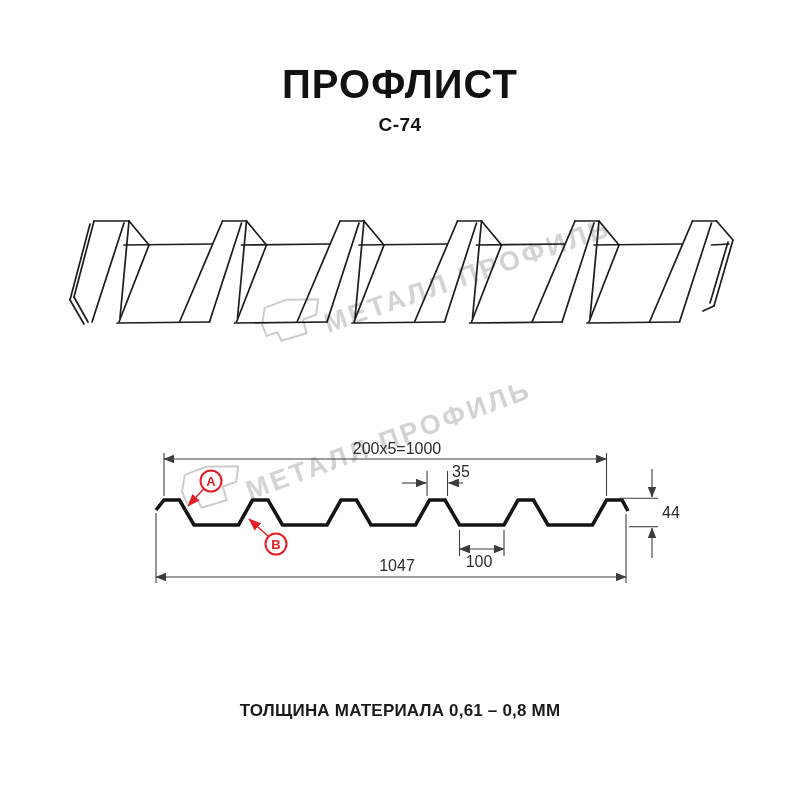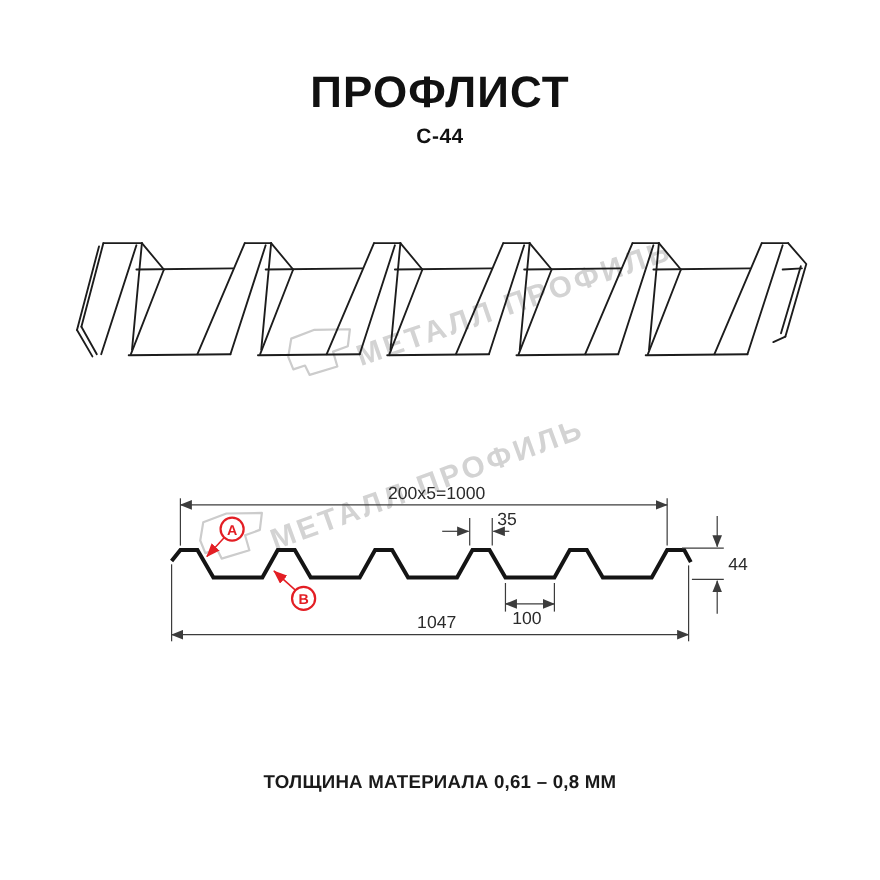--- a/index.html
+++ b/index.html
@@ -21,21 +21,21 @@
   .wmlogo{stroke:#cccccc;stroke-width:2;fill:none;stroke-linejoin:round;}
   .red{stroke:#e31e24;fill:none;}
   .redtxt{fill:#e31e24;font-family:"Liberation Sans",sans-serif;font-weight:700;font-size:13px;}
 </style>
 </head>
 <body>
 
 <div id="page">
 
   <div class="title">ПРОФЛИСТ</div>
-  <div class="subtitle">С-44</div>
+  <div class="subtitle">С-74</div>
 
   <svg width="800" height="800" viewBox="0 0 800 800">
     <defs>
       <marker id="arrB" markerWidth="10" markerHeight="8" refX="9.5" refY="4" orient="auto-start-reverse">
         <path d="M0,0 L10,4 L0,8 Z" fill="#3c3c3c"></path>
       </marker>
       <marker id="arrR" markerWidth="9" markerHeight="7" refX="8.5" refY="3.5" orient="auto-start-reverse">
         <path d="M0,0 L9,3.5 L0,7 Z" fill="#e31e24"></path>
       </marker>
     </defs>

